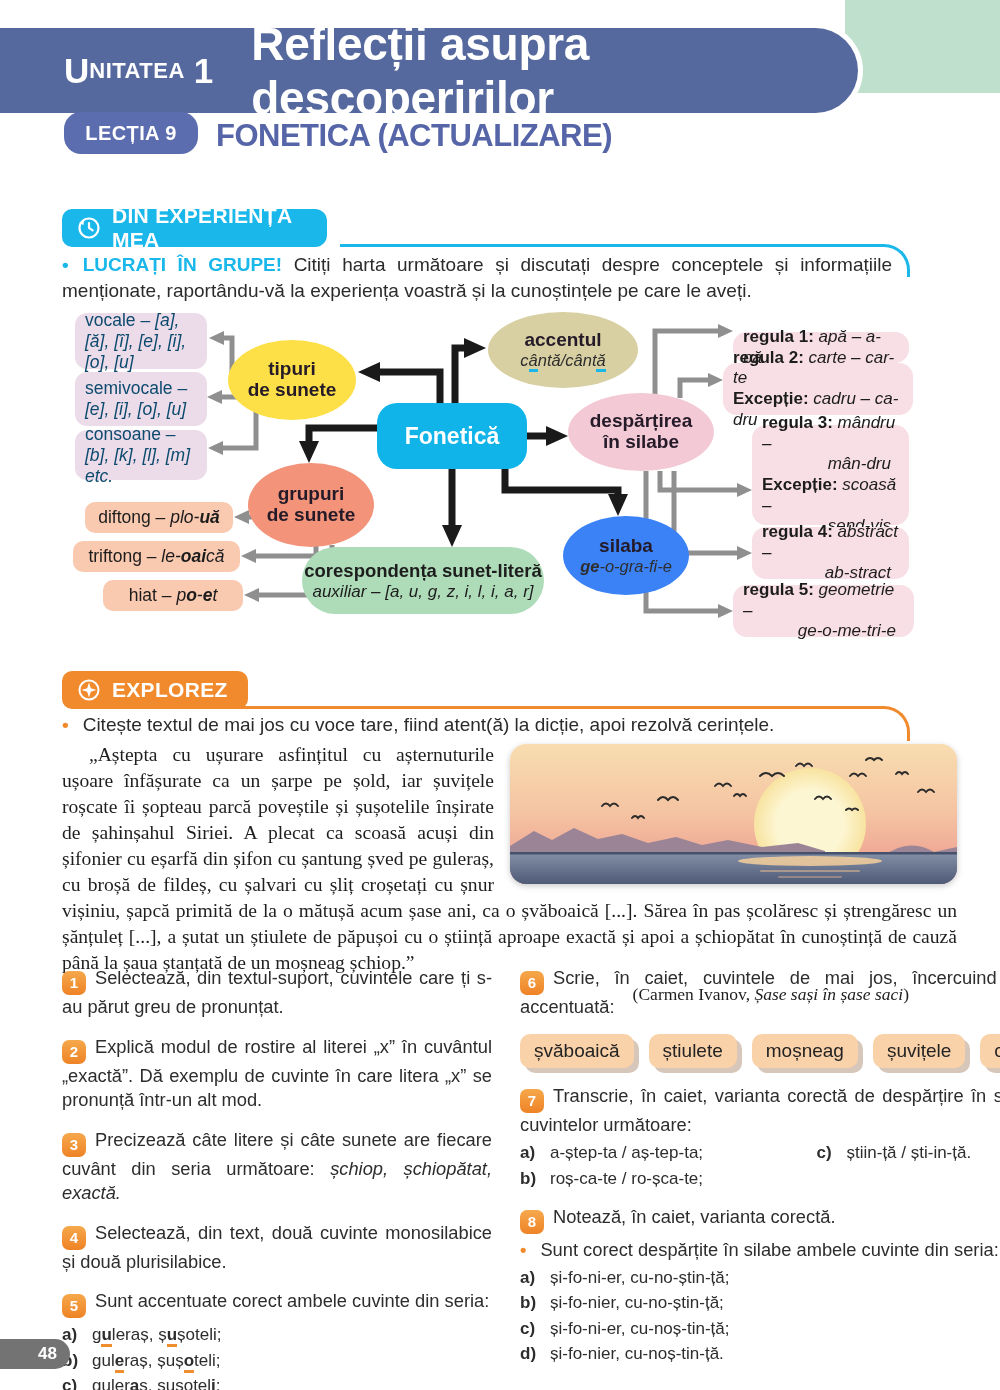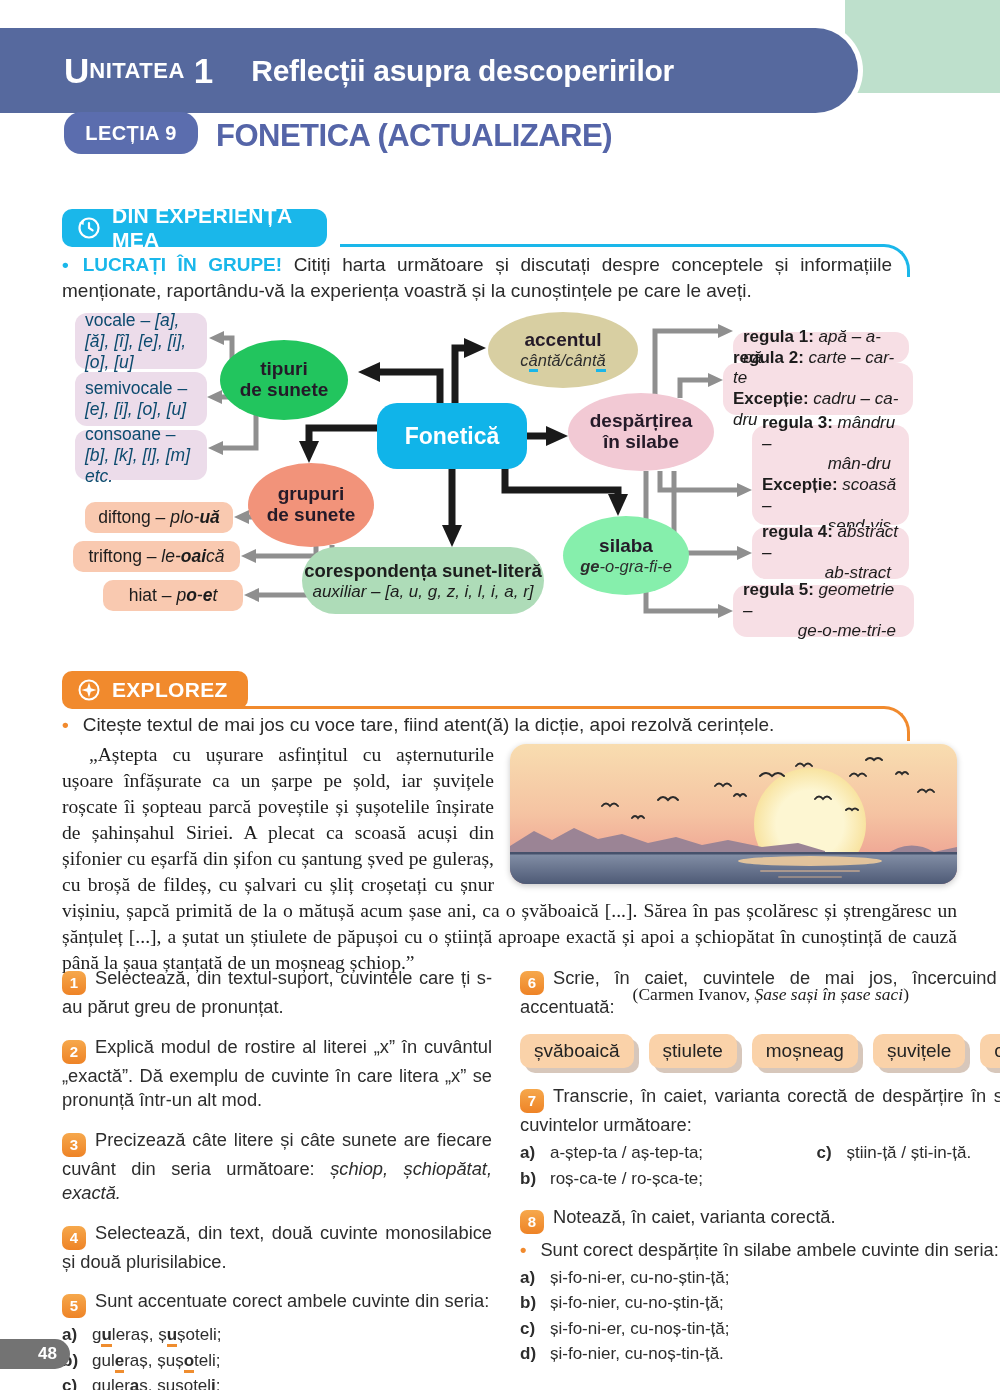--- a/index.html
+++ b/index.html
@@ -7,21 +7,21 @@
         font-family:"Liberation Sans",sans-serif;overflow:hidden;color:#2e2e2e;}
 
   
   .hdr-mint{position:absolute;left:845px;top:0;width:155px;height:93px;background:#bee0cc;}
   .hdr-band{position:absolute;left:0;top:28px;width:858px;height:85px;background:#56699e;
             border-radius:0 46px 46px 0;box-shadow:0 0 0 5px #fff;
             display:flex;align-items:center;padding-left:64px;box-sizing:border-box;color:#fff;}
   .unit-initial{font-size:35px;font-weight:bold;}
   .unit-rest{font-size:22px;font-weight:bold;letter-spacing:.5px;}
   .unit-num{font-size:35px;font-weight:bold;margin-left:9px;}
-  .unit-title{font-size:30px;font-weight:bold;margin-left:38px;letter-spacing:-.3px;}
+  .unit-title{font-size:46px;font-weight:bold;margin-left:38px;letter-spacing:-.3px;}
 
   .lesson-badge{position:absolute;left:64px;top:112px;width:134px;height:42px;background:#5b6dae;
             border-radius:17px;display:flex;align-items:center;justify-content:center;
             color:#fff;font-size:20px;font-weight:bold;letter-spacing:.4px;}
   .lesson-title{position:absolute;left:216px;top:118px;font-size:31px;font-weight:bold;
             color:#5565a8;letter-spacing:-.5px;}
 
   
   .sec-banner{position:absolute;display:flex;align-items:center;gap:10px;padding:0 14px;
             color:#fff;font-weight:bold;box-sizing:border-box;}
@@ -159,21 +159,21 @@
     <div class="node mbox" style="left:75px;top:13px;width:132px;height:56px;">
       <span><span>vocale – </span><span class="it">[a], [ă], [î], [e], [i], [o], [u]</span></span>
     </div>
     <div class="node mbox" style="left:75px;top:130px;width:132px;height:50px;">
       <span><span>consoane – </span><span class="it">[b], [k], [l], [m] etc.</span></span>
     </div>
     <div class="node mbox" style="left:75px;top:72px;width:132px;height:54px;">
       <span><span>semivocale – </span><span class="it">[e], [i], [o], [u]</span></span>
     </div>
 
-    <div class="node ell" style="left:220px;top:40px;width:128px;height:80px;background:#22c55e;">
+    <div class="node ell" style="left:228px;top:40px;width:128px;height:80px;background:#fde047;">
       <span class="t">tipuri</span>
       <span class="t">de sunete</span>
     </div>
 
     <div class="node fonbox" style="left:377px;top:103px;width:150px;height:66px;">
       <span>Fonetică</span>
     </div>
 
     <div class="node ell" style="left:488px;top:12px;width:150px;height:76px;background:#d8cfa2;">
       <span class="t">accentul</span>
@@ -193,21 +193,21 @@
     <div class="node pbox" style="left:85px;top:202px;width:148px;height:31px;">
       <span><span>diftong – </span><span class="it">plo-</span><b class="it">uă</b></span>
     </div>
     <div class="node pbox" style="left:73px;top:241px;width:167px;height:31px;">
       <span><span>triftong – </span><span class="it">le-</span><b class="it">oai</b><span class="it">că</span></span>
     </div>
     <div class="node pbox" style="left:103px;top:280px;width:140px;height:31px;">
       <span><span>hiat – </span><span class="it">p</span><b class="it">o</b><span class="it">-</span><b class="it">e</b><span class="it">t</span></span>
     </div>
 
-    <div class="node ell" style="left:563px;top:216px;width:126px;height:79px;background:#86efac;">
+    <div class="node ell" style="left:563px;top:216px;width:126px;height:79px;background:#3b82f6;">
       <span class="t">silaba</span>
       <span class="it" style="font-size:16.5px;"><b>ge</b><span>-o-gra-fi-e</span></span>
     </div>
 
     <div class="node blob" style="left:302px;top:247px;width:242px;height:67px;">
       <span class="t">corespondența sunet-literă</span>
       <span class="d">auxiliar – [a, u, g, z, i, l, i, a, r]</span>
     </div>
 
     <div class="node rule" style="left:733px;top:32px;width:176px;height:31px;">

